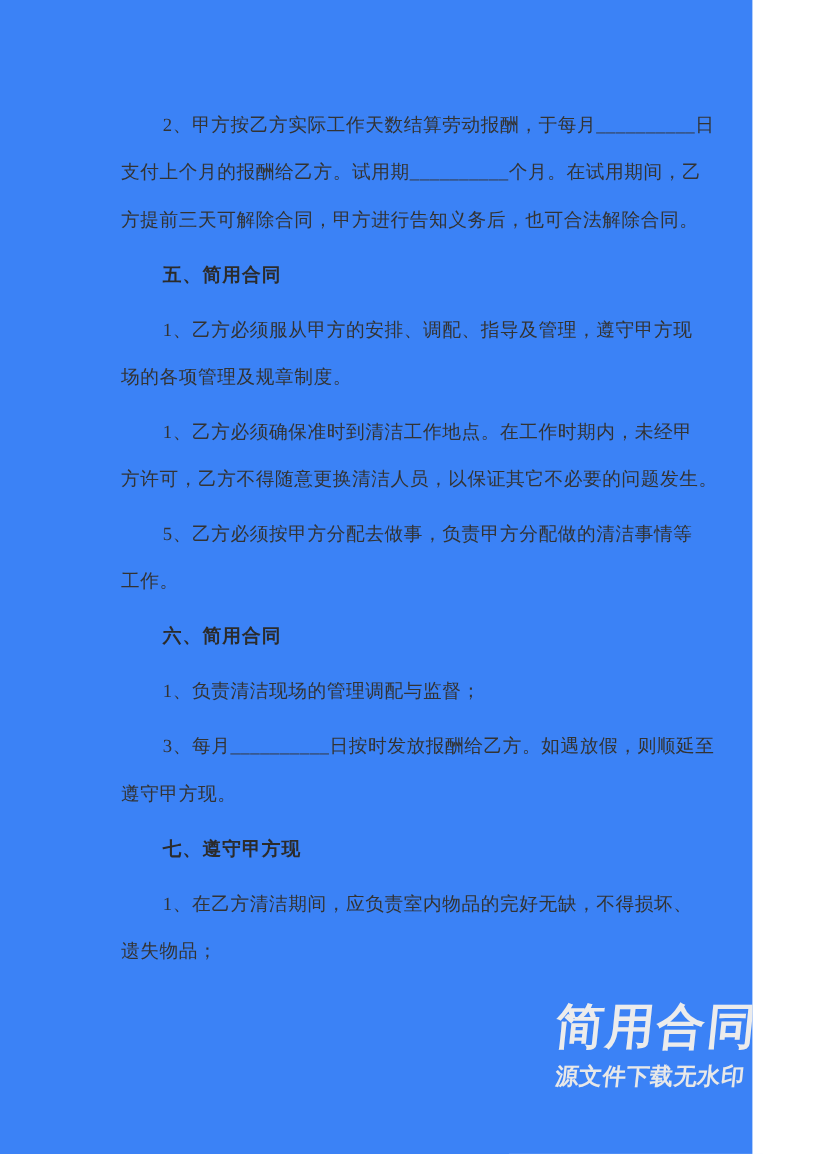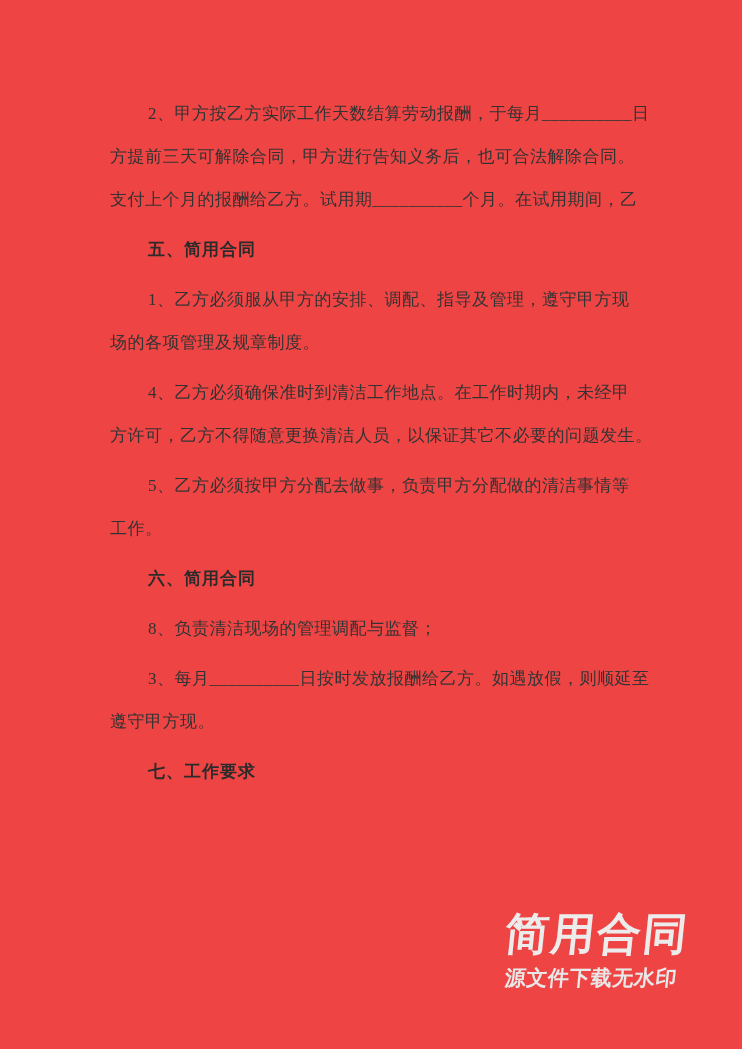--- a/index.html
+++ b/index.html
@@ -2,23 +2,23 @@
 <html><head>
 <meta charset="utf-8">
 <style>
   html, body {
     margin: 0;
     padding: 0;
     background: #ffffff;
   }
   #page {
     position: relative;
-    width: 742px;
+    width: 684px;
     height: 1049px;
-    background: #ef4444;
+    background: #3b82f6;
     overflow: hidden;
     font-family: "Liberation Serif", "DejaVu Serif", serif;
     text-decoration: underline;
   }
   #content {
     position: absolute;
     top: 92px;
     left: 110px;
     width: 528px;
   }
@@ -68,61 +68,65 @@
 </style>
 </head>
 <body>
 
 <div id="page">
 
   <div id="content">
 
     <div class="block paragraph">
       <div class="line indent">2、甲方按乙方实际工作天数结算劳动报酬，于每月__________日</div>
+      <div class="line">支付上个月的报酬给乙方。试用期__________个月。在试用期间，乙</div>
       <div class="line">方提前三天可解除合同，甲方进行告知义务后，也可合法解除合同。</div>
-      <div class="line">支付上个月的报酬给乙方。试用期__________个月。在试用期间，乙</div>
     </div>
 
     <div class="block heading">
       <div class="line indent">五、简用合同</div>
     </div>
 
     <div class="block paragraph">
       <div class="line indent">1、乙方必须服从甲方的安排、调配、指导及管理，遵守甲方现</div>
       <div class="line">场的各项管理及规章制度。</div>
     </div>
 
     <div class="block paragraph">
-      <div class="line indent">4、乙方必须确保准时到清洁工作地点。在工作时期内，未经甲</div>
+      <div class="line indent">1、乙方必须确保准时到清洁工作地点。在工作时期内，未经甲</div>
       <div class="line">方许可，乙方不得随意更换清洁人员，以保证其它不必要的问题发生。</div>
     </div>
 
     <div class="block paragraph">
       <div class="line indent">5、乙方必须按甲方分配去做事，负责甲方分配做的清洁事情等</div>
       <div class="line">工作。</div>
     </div>
 
     <div class="block heading">
       <div class="line indent">六、简用合同</div>
     </div>
 
 
     <div class="block paragraph">
-      <div class="line indent">8、负责清洁现场的管理调配与监督；</div>
+      <div class="line indent">1、负责清洁现场的管理调配与监督；</div>
     </div>
 
     <div class="block paragraph">
       <div class="line indent">3、每月__________日按时发放报酬给乙方。如遇放假，则顺延至</div>
       <div class="line">遵守甲方现。</div>
     </div>
 
     <div class="block heading">
-      <div class="line indent">七、工作要求</div>
+      <div class="line indent">七、遵守甲方现</div>
     </div>
 
+    <div class="block paragraph">
+      <div class="line indent">1、在乙方清洁期间，应负责室内物品的完好无缺，不得损坏、</div>
+      <div class="line">遗失物品；</div>
+    </div>
 
   </div>
 
   <div id="watermark">
     <div class="wm-title" style="color: rgb(236, 236, 236);">简用合同</div>
     <div class="wm-subtitle" style="color: rgb(232, 232, 232);">源文件下载无水印</div>
   </div>
 
 </div>
 

